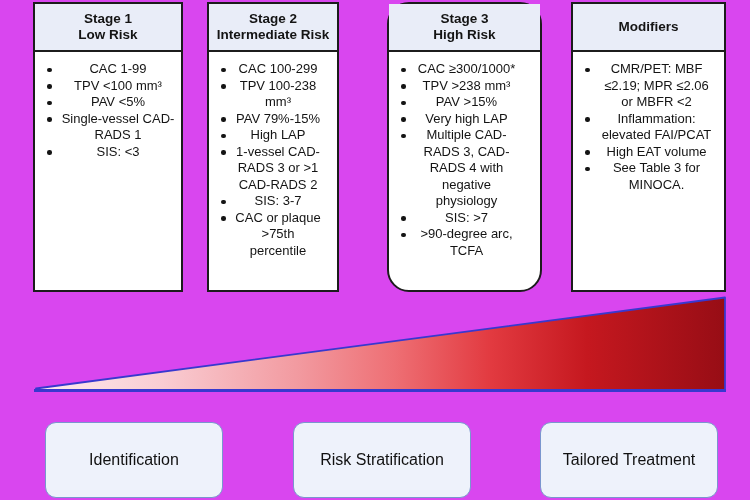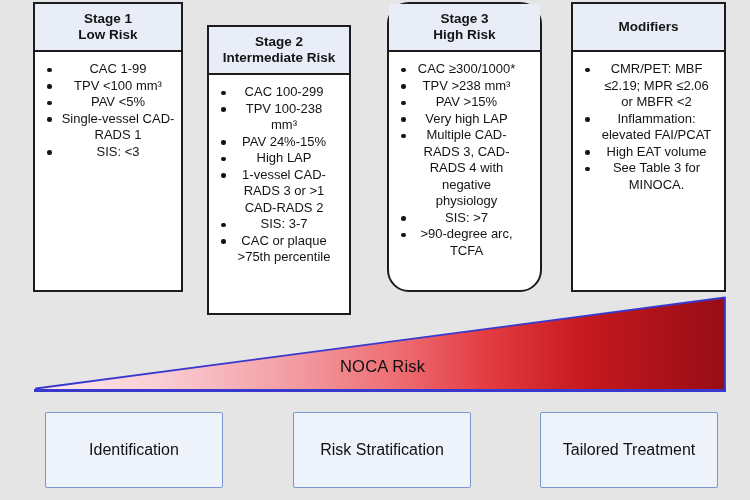--- a/index.html
+++ b/index.html
@@ -1,30 +1,30 @@
 <!DOCTYPE html>
 <html style="--stage_header_bg: #e9edf8; --box_border: #1c1c1c; --step_box_bg: #eef2fb; --step_box_border: #7a96ce; --arrow_outline: #3838cf;"><head>
 <meta charset="utf-8">
 <style>
   html,body{margin:0;padding:0;background:#ffffff;}
   .canvas{
     position:relative;width:750px;height:500px;overflow:hidden;
-    background:#e5e5e5;
+    background:#d946ef;
     font-family:"Liberation Sans","DejaVu Sans",sans-serif;
     color:#141414;
   }
   
   .stage-box{
     position:absolute;top:2px;height:290px;
     background:#ffffff;
     border:2px solid var(--box_border,#1c1c1c);
     box-sizing:border-box;
   }
   .stage-box.st1{left:33px;width:150px;}
-  .stage-box.st2{left:207px;width:144px;margin-top:23px;}
+  .stage-box.st2{left:207px;width:132px;}
   .stage-box.st3{left:387px;width:155px;border-radius:22px;}
   .stage-box.st4{left:571px;width:155px;}
   .stage-header{
     height:46px;
     background:var(--stage_header_bg,#e9edf8);
     border-bottom:2px solid var(--box_border,#1c1c1c);
     display:flex;flex-direction:column;justify-content:center;align-items:center;
     text-align:center;
     font-weight:bold;font-size:13.5px;line-height:16.5px;
   }
@@ -46,24 +46,24 @@
   
   .risk-svg{position:absolute;left:0;top:0;width:750px;height:500px;}
   .risk-poly{stroke:var(--arrow_outline,#3838cf);stroke-width:1.8;stroke-linejoin:round;}
   .risk-baseline{stroke:var(--arrow_outline,#3838cf);stroke-width:3;}
   .risk-label{
     position:absolute;left:340px;top:357px;
     font-size:16.5px;color:#101010;letter-spacing:0.2px;
   }
   
   .step-box{
-    position:absolute;top:412px;width:178px;height:76px;
+    position:absolute;top:422px;width:178px;height:76px;
     background:var(--step_box_bg,#eef2fb);
     border:1.5px solid var(--step_box_border,#7a96ce);
-    border-radius:2px;box-sizing:border-box;
+    border-radius:11px;box-sizing:border-box;
     display:flex;align-items:center;justify-content:center;
     font-size:16px;color:#111111;
   }
   .step-box.p1{left:45px;}
   .step-box.p2{left:293px;text-align:right;}
   .step-box.p3{left:540px;}
 </style>
 </head>
 <body>
 
@@ -84,21 +84,21 @@
   </div>
 
   <div class="stage-box st2">
     <div class="stage-header">
       <div class="title-line">Stage 2</div>
       <div class="title-line">Intermediate Risk</div>
     </div>
     <ul class="bullet-list">
         <li>CAC 100-299</li>
         <li>TPV 100-238 mm³</li>
-        <li>PAV 24%-15%</li>
+        <li>PAV 79%-15%</li>
         <li>High LAP</li>
         <li>1-vessel CAD-RADS 3 or &gt;1 CAD-RADS 2</li>
         <li>SIS: 3-7</li>
         <li>CAC or plaque &gt;75th percentile</li>
       </ul>
   </div>
 
   <div class="stage-box st3">
     <div class="stage-header">
       <div class="title-line">Stage 3</div>
@@ -136,21 +136,20 @@
           <stop offset="38%" stop-color="#f29aa0"></stop>
           <stop offset="52%" stop-color="#ee6f74"></stop>
           <stop offset="66%" stop-color="#e23a40"></stop>
           <stop offset="80%" stop-color="#c5181f"></stop>
           <stop offset="100%" stop-color="#970d15"></stop>
         </linearGradient>
     </defs>
     <polygon class="risk-poly" points="36,388.5 725,297.5 725,390 36,390" fill="url(#riskGrad)"></polygon>
     <line class="risk-baseline" x1="34" y1="390.5" x2="726" y2="390.5"></line>
   </svg>
-  <div class="risk-label">NOCA Risk</div>
 
   <div class="step-box p1">
     <span>Identification</span>
   </div>
   <div class="step-box p2">
     <span>Risk Stratification</span>
   </div>
   <div class="step-box p3">
     <span>Tailored Treatment</span>
   </div>

